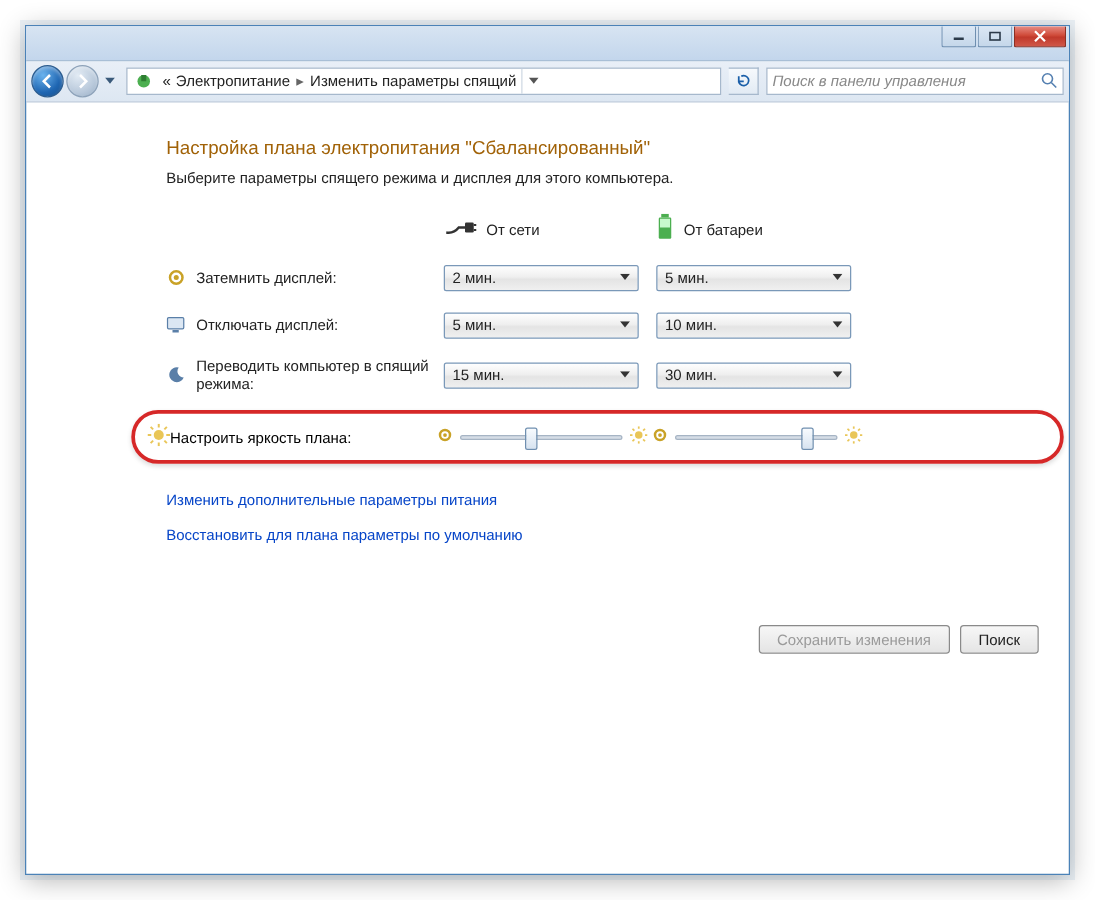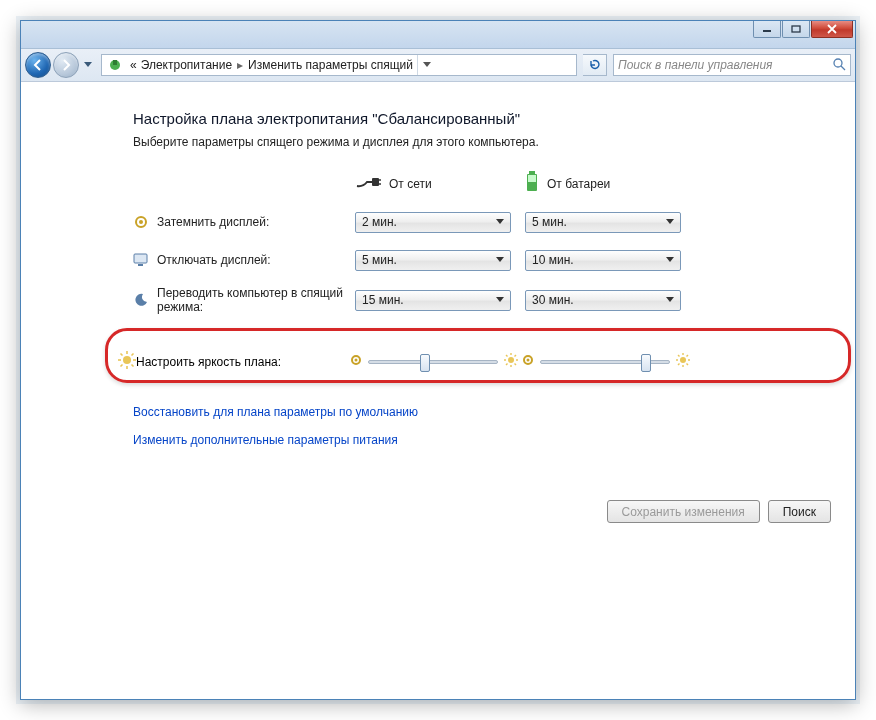--- a/index.html
+++ b/index.html
@@ -113,21 +113,21 @@
   .searchbox .mag {
     margin-left:auto;color:#5580b1;font-style:normal;
   }
   
   .content {
     padding: 28px 24px 16px 112px;
     position:relative;
     height: calc(100% - 61px);
   }
   .heading {
-    color:#0f172a;
+    color:#a16207;
     font-size:15px;
     margin-bottom:8px;
     font-family: "Segoe UI", Tahoma, sans-serif;
   }
   .subtext {
     color:#222;
     margin-bottom:22px;
   }
   .columns-header {
     display:flex;
@@ -168,21 +168,21 @@
   }
   .dropdown .dd-arrow {
     margin-left:auto;
     width:15px;height:15px;
     display:flex;align-items:center;justify-content:center;color:#333;
   }
   
   .highlight-row {
     border:3px solid #d62828;
     border-radius:22px;
-    padding: 20px 14px 8px 6px;
+    padding: 8px 14px 8px 6px;
     margin: 4px -20px 20px -28px;
     display:flex;align-items:center;
     box-shadow: 0 2px 4px rgba(0,0,0,0.15);
   }
   .highlight-row .row-icon { margin-left:4px; }
   .highlight-row .row-label { width:214px; }
   .slider-group {
     width:168px;
     display:flex;align-items:center;gap:6px;
   }
@@ -463,22 +463,22 @@
                 <line x1="10.5" y1="10.5" x2="12" y2="12"></line>
                 <line x1="12" y1="2" x2="10.5" y2="3.5"></line>
                 <line x1="3.5" y1="10.5" x2="2" y2="12"></line>
               </g>
             </svg>
         </span>
       </div>
     </div>
 
     <div class="links">
+      <div class="link">Изменить дополнительные параметры питания</div>
       <div class="link">Восстановить для плана параметры по умолчанию</div>
-      <div class="link">Изменить дополнительные параметры питания</div>
     </div>
 
     <div class="footer">
       <div class="btn disabled">Сохранить изменения</div>
       <div class="btn">Поиск</div>
     </div>
   </div>
 </div>
 
 </body></html>

